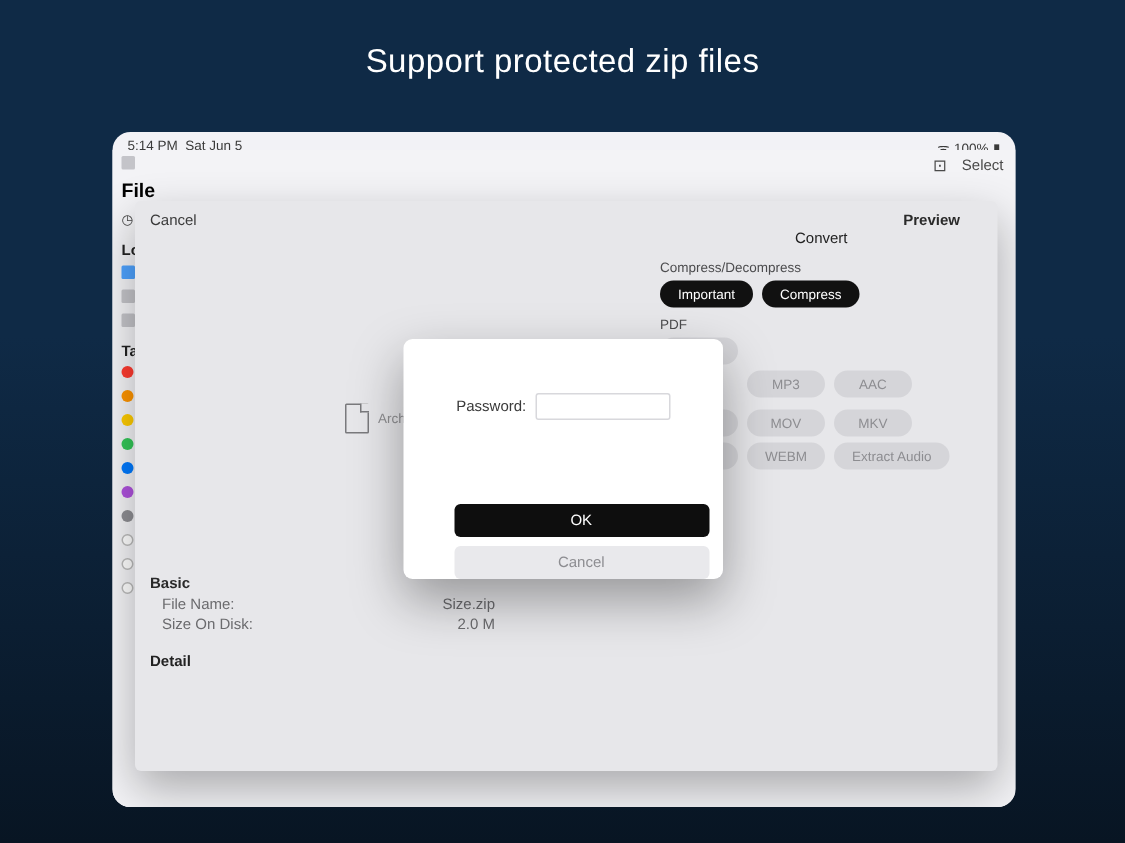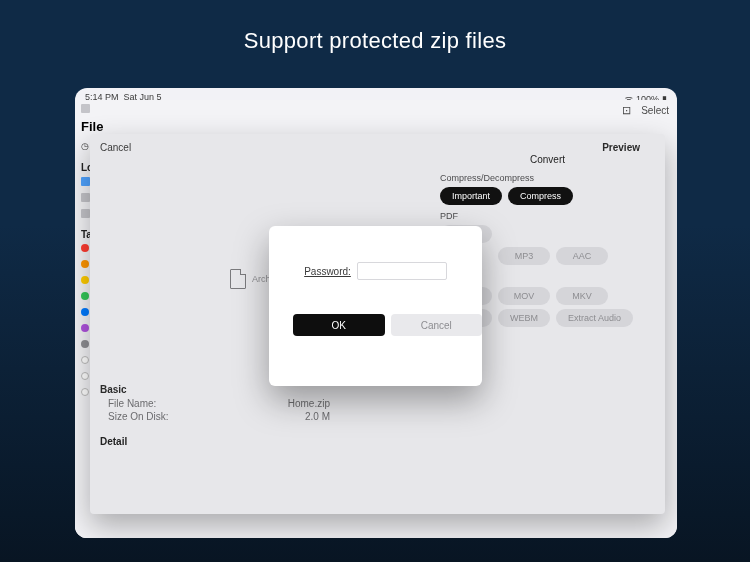--- a/index.html
+++ b/index.html
@@ -144,31 +144,31 @@
 
 .password-modal {
   position: absolute;
   left: 194px; top: 138px;
   width: 213px; height: 160px;
   background: #ffffff;
   border-radius: 6px;
   box-shadow: 0 14px 34px rgba(0,0,0,0.35);
   padding-top: 36px;
 }
-.password-modal .row { display:flex; align-items:center; justify-content:center; gap:6px; font-size:10px; color:#3a3a3a;text-decoration:underline;}
+.password-modal .row { display:flex; align-items:center; justify-content:center; gap:6px; font-size:10px; color:#3a3a3a;}
 .password-modal input {
   width: 90px; height: 18px;
   border: 1px solid #d8d8dc;
   border-radius: 2px;
   background: #fff;
   font-size: 10px;
   padding: 0 3px;
   outline: none;
 }
-.modal-buttons { margin-top: 34px; display:flex; flex-direction:row; align-items:center; gap:6px;padding-left:24px;}
+.modal-buttons { margin-top: 56px; display:flex; flex-direction:column; align-items:center; gap:6px;padding-left:24px;}
 .modal-buttons button {
   width: 170px; height: 22px;
   border-radius: 4px;
   font-size: 10px;
   border: none;
   cursor: pointer;
 }
 .modal-buttons .ok { background: #0e0e0e; color: #fff; }
 .modal-buttons .cancel { background: #e9e9ec; color: #8d8d91; }
 
@@ -277,21 +277,21 @@
     <div class="info-left">
       <div class="archive-row">
         <span class="file-icon"></span>
         <span>Archive</span>
       </div>
 
       <div class="basic-block">
         <div class="hd">Basic</div>
         <div class="kv">
           <span>File Name:</span>
-          <span>Home.zip</span>
+          <span>Size.zip</span>
         </div>
         <div class="kv">
           <span>Size On Disk:</span>
           <span>2.0 M</span>
         </div>
       </div>
       <div class="detail-hd">Detail</div>
     </div>
 
     <div class="convert">
@@ -303,21 +303,21 @@
       </div>
       <div class="sub">PDF</div>
       <div class="pill-row">
         <span class="pill small">PDF</span>
       </div>
       <div class="pill-row" style="">
         <span class="pill small" style="visibility:hidden">XXX</span>
         <span class="pill small">MP3</span>
         <span class="pill small">AAC</span>
       </div>
-      <div class="pill-row" style="margin-top:22px">
+      <div class="pill-row" style="margin-top:8px">
         <span class="pill small">MP4</span>
         <span class="pill small">MOV</span>
         <span class="pill small">MKV</span>
       </div>
       <div class="pill-row">
         <span class="pill small">FLV</span>
         <span class="pill small">WEBM</span>
         <span class="pill small" style="min-width:68px">Extract Audio</span>
       </div>
     </div>

